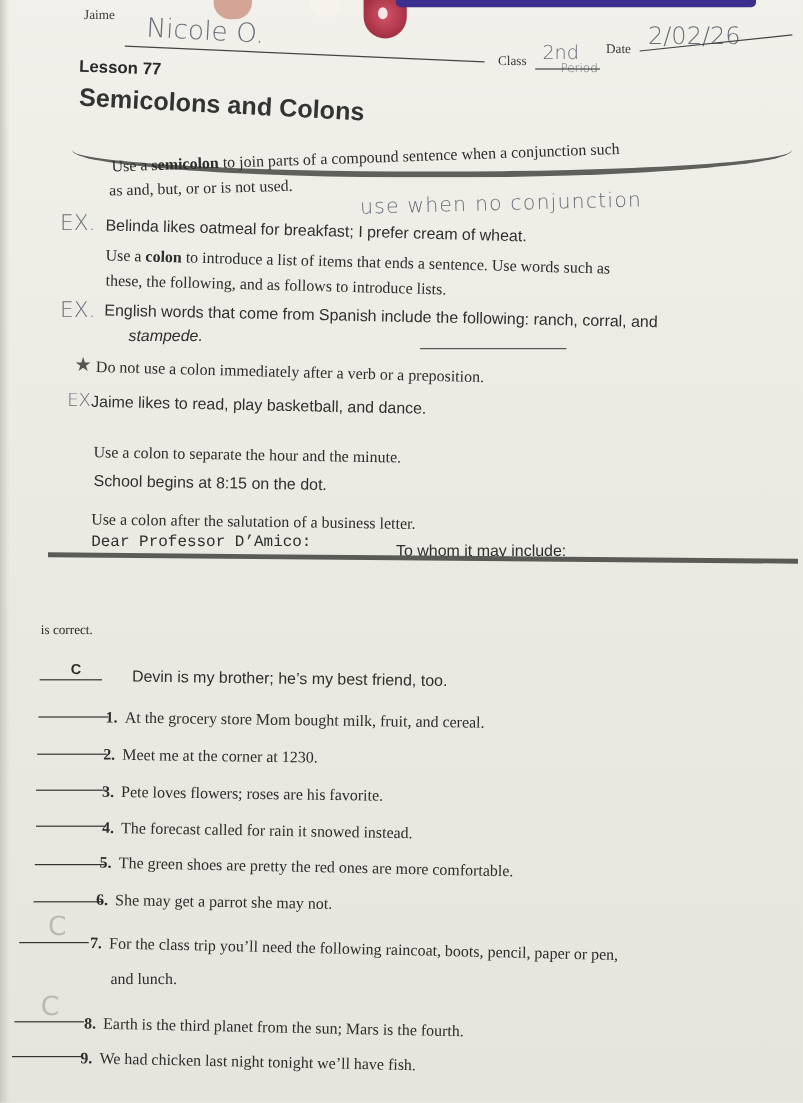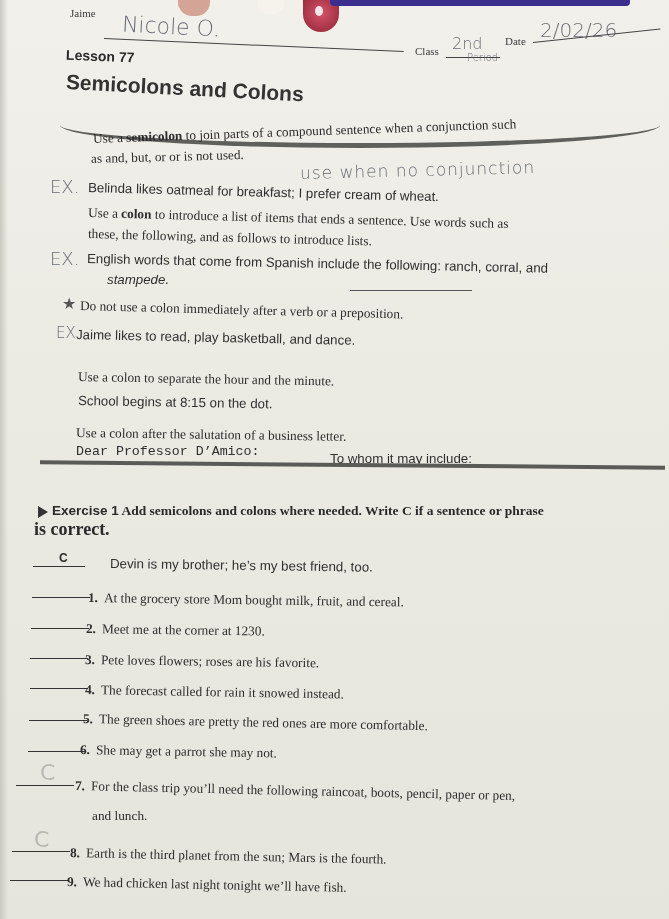--- a/index.html
+++ b/index.html
@@ -100,25 +100,21 @@
   <span class="abs ex-text" style="left:76px;top:327px;transform:rotate(1.2deg);transform-origin:left;">Jaime likes to read, play basketball, and dance.</span>
 
   <span class="abs body-text" style="left:78px;top:369px;transform:rotate(1deg);transform-origin:left;">Use a colon to separate the hour and the minute.</span>
   <span class="abs ex-text" style="left:78px;top:393px;transform:rotate(1deg);transform-origin:left;">School begins at 8:15 on the dot.</span>
 
   <span class="abs body-text" style="left:76px;top:425px;transform:rotate(0.8deg);transform-origin:left;">Use a colon after the salutation of a business letter.</span>
   <span class="abs ex-text" style="left:76px;top:444px;font-family:Liberation Mono, monospace;">Dear Professor D’Amico:</span>
   <span class="abs ex-text" style="left:330px;top:451px;">To whom it may include:</span>
   <div class="rule-mid"></div>
 
-  <div class="abs ex-header">
-    <span class="tri"></span><span class="sans-b">Exercise 1</span>
-    <span>Add semicolons and colons where needed. Write C if a sentence or phrase</span>
-  </div>
-  <span class="abs" style="left:34px;top:519px;font-size:18px;font-weight:bold;">is correct.</span>
+  <span class="abs" style="left:34px;top:519px;font-size:11px;font-weight:normal;">is correct.</span>
 
   <span class="ans" style="left:59px;top:551px;">C</span>
   <div class="blank" style="left:33px;top:566px;width:52px;"></div>
   <span class="abs ex-text" style="left:110px;top:556px;transform:rotate(0.8deg);transform-origin:left;">Devin is my brother; he’s my best friend, too.</span>
 
   <div class="blank" style="left:32px;top:597px;"></div>
   <div class="item" style="left:88px;top:590px;transform:rotate(0.8deg);transform-origin:left;"><span class="num">1.</span><span>At the grocery store Mom bought milk, fruit, and cereal.</span></div>
 
   <div class="blank" style="left:31px;top:628px;"></div>
   <div class="item" style="left:86px;top:621px;transform:rotate(0.8deg);transform-origin:left;"><span class="num">2.</span><span>Meet me at the corner at 1230.</span></div>

